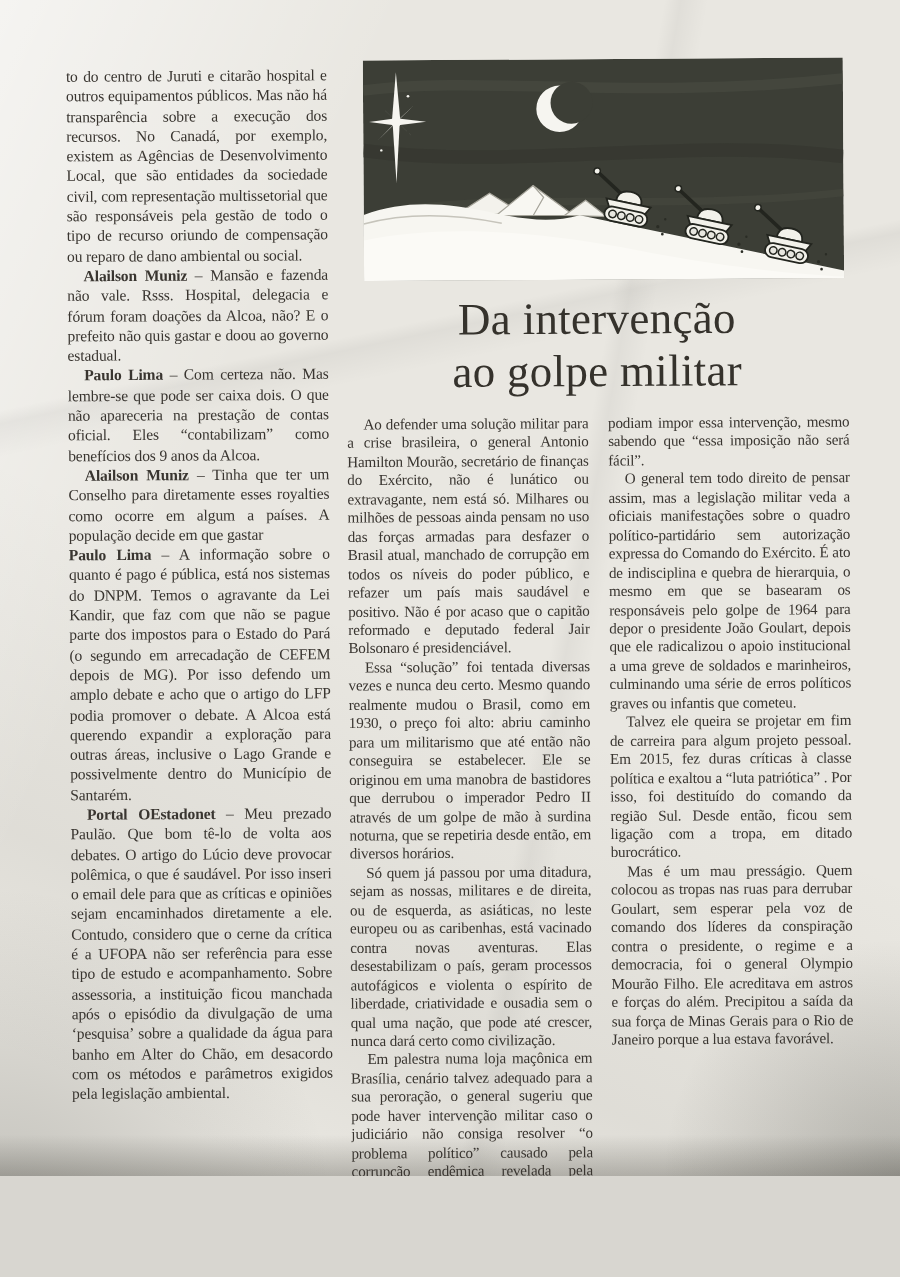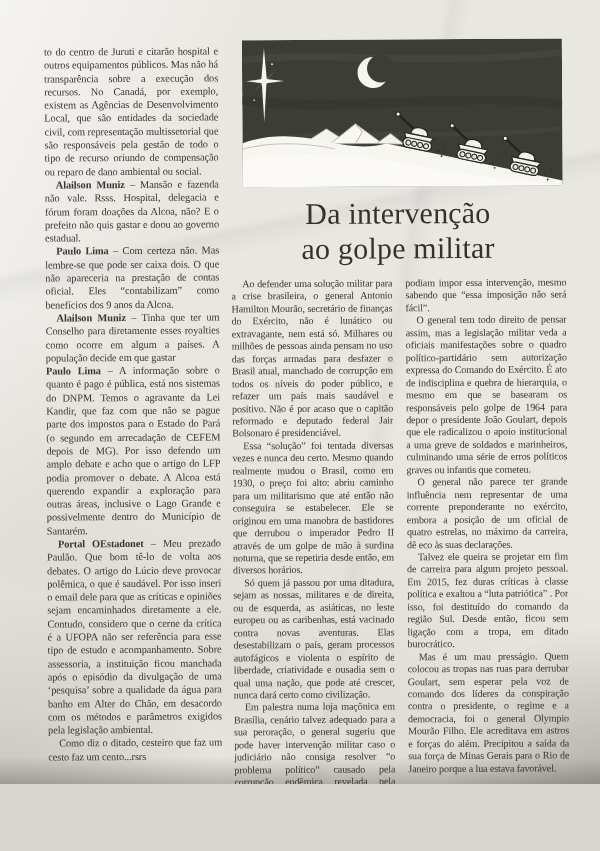--- a/index.html
+++ b/index.html
@@ -52,21 +52,20 @@
   <div class="crease"></div>
   <div class="inner">
 
     <div class="left-col">
       <p class="para no-indent"><span>to do centro de Juruti e citarão hospital e outros equipamentos públicos. Mas não há transparência sobre a execução dos recursos. No Canadá, por exemplo, existem as Agências de Desenvolvimento Local, que são entidades da sociedade civil, com representação multissetorial que são responsáveis pela gestão de todo o tipo de recurso oriundo de compensação ou reparo de dano ambiental ou social.</span></p>
       <p class="para"><span class="speaker">Alailson Muniz</span><span> – Mansão e fazenda não vale. Rsss. Hospital, delegacia e fórum foram doações da Alcoa, não? E o prefeito não quis gastar e doou ao governo estadual.</span></p>
       <p class="para"><span class="speaker">Paulo Lima</span><span> – Com certeza não. Mas lembre-se que pode ser caixa dois. O que não apareceria na prestação de contas oficial. Eles “contabilizam” como benefícios dos 9 anos da Alcoa.</span></p>
       <p class="para"><span class="speaker">Alailson Muniz</span><span> – Tinha que ter um Conselho para diretamente esses royalties como ocorre em algum a países. A população decide em que gastar</span></p>
       <p class="para no-indent"><span class="speaker">Paulo Lima</span><span> – A informação sobre o quanto é pago é pública, está nos sistemas do DNPM. Temos o agravante da Lei Kandir, que faz com que não se pague parte dos impostos para o Estado do Pará (o segundo em arrecadação de CEFEM depois de MG). Por isso defendo um amplo debate e acho que o artigo do LFP podia promover o debate. A Alcoa está querendo expandir a exploração para outras áreas, inclusive o Lago Grande e possivelmente dentro do Município de Santarém.</span></p>
       <p class="para"><span class="speaker">Portal OEstadonet</span><span> – Meu prezado Paulão. Que bom tê-lo de volta aos debates. O artigo do Lúcio deve provocar polêmica, o que é saudável. Por isso inseri o email dele para que as críticas e opiniões sejam encaminhados diretamente a ele. Contudo, considero que o cerne da crítica é a UFOPA não ser referência para esse tipo de estudo e acompanhamento. Sobre assessoria, a instituição ficou manchada após o episódio da divulgação de uma ‘pesquisa’ sobre a qualidade da água para banho em Alter do Chão, em desacordo com os métodos e parâmetros exigidos pela legislação ambiental.</span></p>
-      <p class="para"><span>Como diz o ditado, cesteiro que faz um cesto faz um cento...rsrs</span></p>
     </div>
 
     <div class="article">
 
       <svg class="illus" viewBox="0 0 320 147">
         <rect x="0" y="0" width="320" height="147" fill="#3c3e36"></rect>
         <path d="M0,20 C80,10 180,28 320,14" stroke="#4a4c43" stroke-width="7" fill="none" opacity="0.6"></path>
         <path d="M0,60 C100,74 220,52 320,66" stroke="#34362f" stroke-width="9" fill="none" opacity="0.7"></path>
         <path d="M20,100 C110,88 200,102 320,90" stroke="#474940" stroke-width="5" fill="none" opacity="0.5"></path>
 
@@ -144,21 +143,20 @@
       <div class="cols">
         <div class="col">
           <p class="para">Ao defender uma solução militar para a crise brasileira, o general Antonio Hamilton Mourão, secretário de finanças do Exército, não é lunático ou extravagante, nem está só. Milhares ou milhões de pessoas ainda pensam no uso das forças armadas para desfazer o Brasil atual, manchado de corrupção em todos os níveis do poder público, e refazer um país mais saudável e positivo. Não é por acaso que o capitão reformado e deputado federal Jair Bolsonaro é presidenciável.</p>
           <p class="para">Essa “solução” foi tentada diversas vezes e nunca deu certo. Mesmo quando realmente mudou o Brasil, como em 1930, o preço foi alto: abriu caminho para um militarismo que até então não conseguira se estabelecer. Ele se originou em uma manobra de bastidores que derrubou o imperador Pedro II através de um golpe de mão à surdina noturna, que se repetiria desde então, em diversos horários.</p>
           <p class="para">Só quem já passou por uma ditadura, sejam as nossas, militares e de direita, ou de esquerda, as asiáticas, no leste europeu ou as caribenhas, está vacinado contra novas aventuras. Elas desestabilizam o país, geram processos autofágicos e violenta o espírito de liberdade, criatividade e ousadia sem o qual uma nação, que pode até crescer, nunca dará certo como civilização.</p>
           <p class="para">Em palestra numa loja maçônica em Brasília, cenário talvez adequado para a sua peroração, o general sugeriu que pode haver intervenção militar caso o judiciário não consiga resolver “o problema político” causado pela corrupção endêmica revelada pela Operação Lava-Jato. Os militares</p>
         </div>
         <div class="col">
           <p class="para no-indent">podiam impor essa intervenção, mesmo sabendo que “essa imposição não será fácil”.</p>
           <p class="para">O general tem todo direito de pensar assim, mas a legislação militar veda a oficiais manifestações sobre o quadro político-partidário sem autorização expressa do Comando do Exército. É ato de indisciplina e quebra de hierarquia, o mesmo em que se basearam os responsáveis pelo golpe de 1964 para depor o presidente João Goulart, depois que ele radicalizou o apoio institucional a uma greve de soldados e marinheiros, culminando uma série de erros políticos graves ou infantis que cometeu.</p>
-          <p class="para">O general não parece ter grande influência nem representar de uma corrente preponderante no exército, embora a posição de um oficial de quatro estrelas, no máximo da carreira, dê eco às suas declarações.</p>
           <p class="para">Talvez ele queira se projetar em fim de carreira para algum projeto pessoal. Em 2015, fez duras críticas à classe política e exaltou a “luta patriótica” . Por isso, foi destituído do comando da região Sul. Desde então, ficou sem ligação com a tropa, em ditado burocrático.</p>
           <p class="para">Mas é um mau presságio. Quem colocou as tropas nas ruas para derrubar Goulart, sem esperar pela voz de comando dos líderes da conspiração contra o presidente, o regime e a democracia, foi o general Olympio Mourão Filho. Ele acreditava em astros e forças do além. Precipitou a saída da sua força de Minas Gerais para o Rio de Janeiro porque a lua estava favorável.</p>
         </div>
       </div>
     </div>
 
     <div class="footer">JORNAL PESSOAL·Nº 640·SET/2017·2ª QUINZENA</div>
     <div class="pagetick"></div>
     <div class="pagenum">9</div>
 

